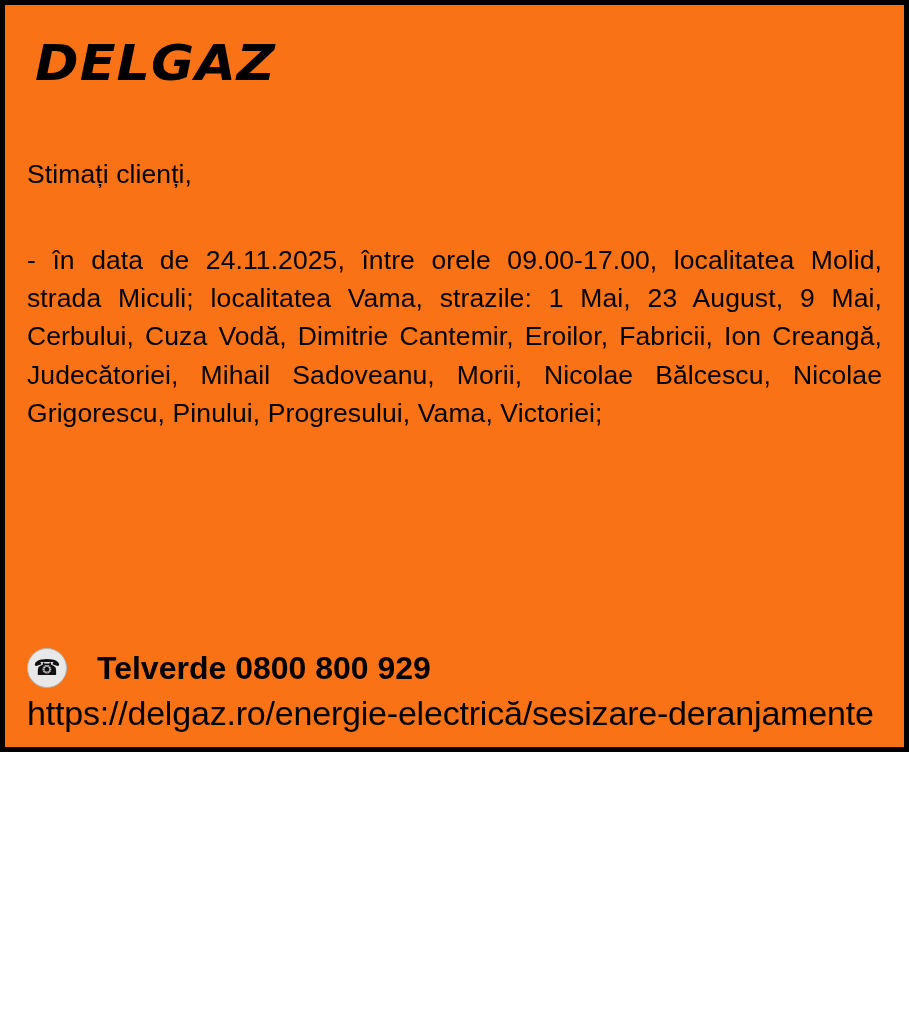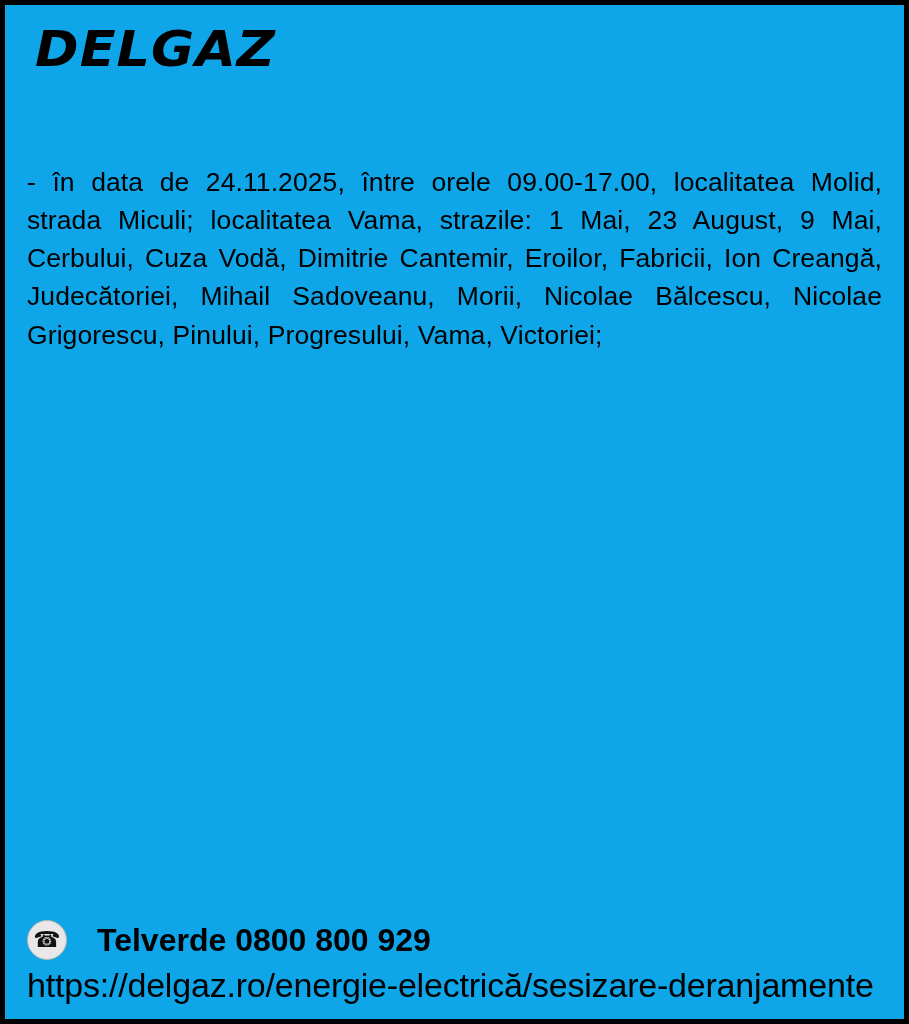--- a/index.html
+++ b/index.html
@@ -10,25 +10,25 @@
   body {
     width: 909px;
     height: 1024px;
     font-family: "Liberation Sans", sans-serif;
     color: #000000;
     overflow: hidden;
   }
   .page {
     position: relative;
     width: 909px;
-    height: 1024px;
+    height: 752px;
     box-sizing: border-box;
     border: 5px solid #000000;
-    background: #0ea5e9;
-    padding: 18px 22px 10px 22px;
+    background: #f97316;
+    padding: 32px 22px 10px 22px;
   }
   .logo-block {
     position: relative;
     height: 92px;
     margin-left: 8px;
   }
   .logo-main {
     font-family: "DejaVu Sans", sans-serif;
     font-weight: bold;
     font-style: italic;
@@ -117,20 +117,21 @@
 </style>
 </head>
 <body>
 
 <div class="page">
 
   <div class="logo-block">
     <div class="logo-main">DELGAZ</div>
   </div>
 
+  <div class="body-text greeting">Stimați clienți,</div>
 
 
   <div class="list-block">
     <div class="body-text list-item">- în data de 24.11.2025, între orele 09.00-17.00, localitatea Molid, strada Miculi; localitatea Vama, strazile: 1 Mai, 23 August, 9 Mai, Cerbului, Cuza Vodă, Dimitrie Cantemir, Eroilor, Fabricii, Ion Creangă, Judecătoriei, Mihail Sadoveanu, Morii, Nicolae Bălcescu, Nicolae Grigorescu, Pinului, Progresului, Vama, Victoriei;</div>
   </div>
 
 
   <div class="footer">
     <div class="footer-row">
       <span class="phone-icon">☎</span>

